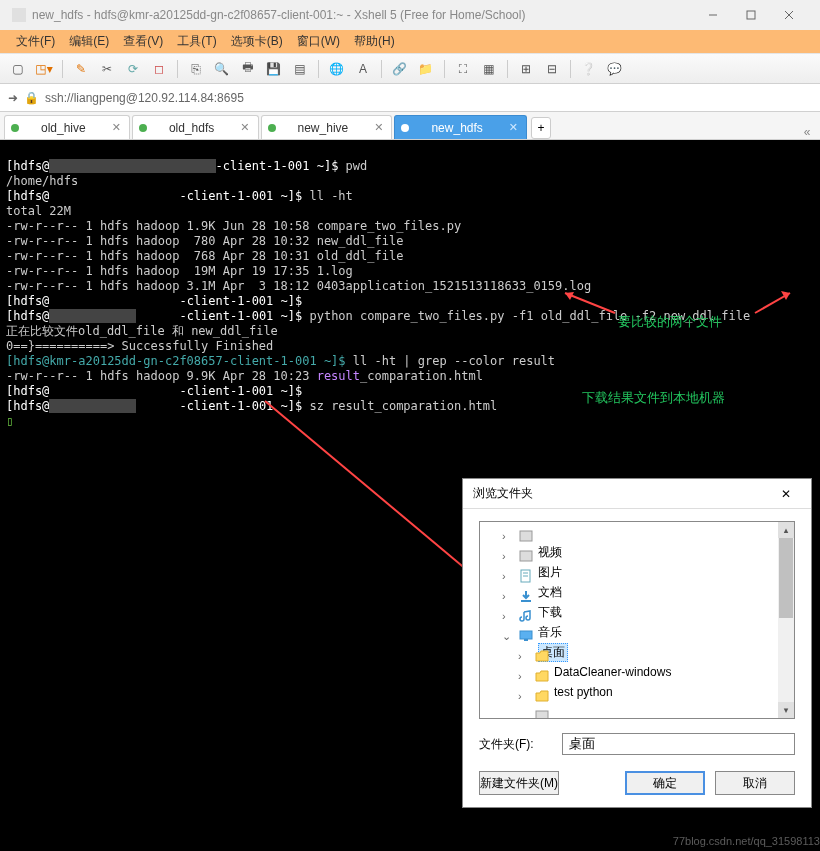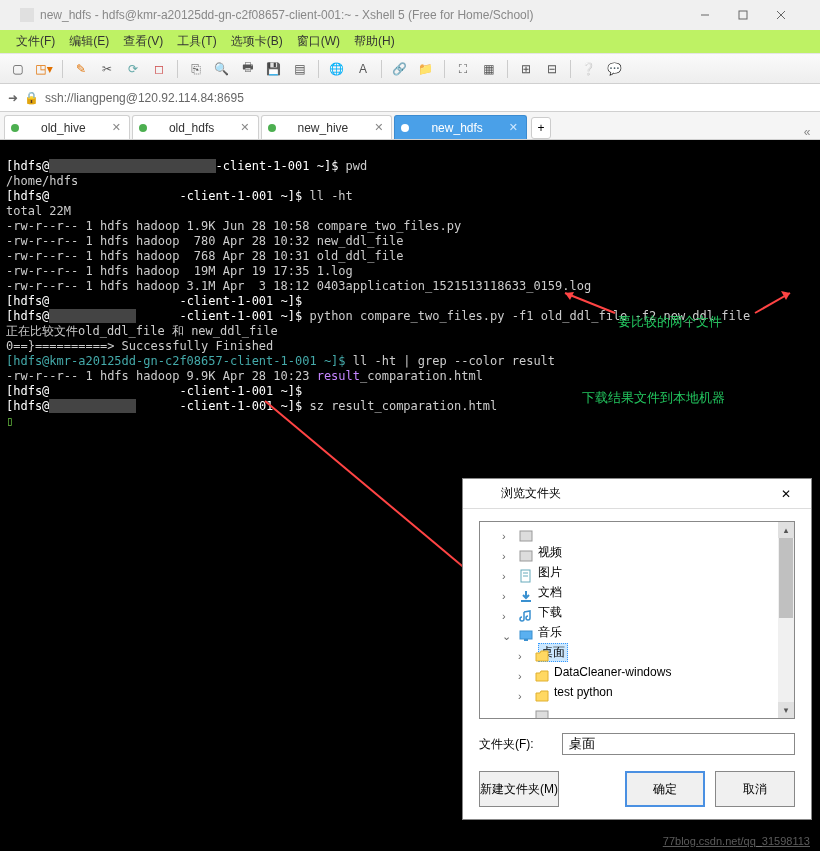--- a/index.html
+++ b/index.html
@@ -1,24 +1,24 @@
 <!DOCTYPE html>
 <html><head>
 <meta charset="utf-8">
 <style>
 * { box-sizing: border-box; margin: 0; padding: 0; }
 body { font-family: "Microsoft YaHei", Arial, sans-serif; font-size: 12px; background: #fff; width: 820px; height: 851px; overflow: hidden; position: relative; }
 
-.titlebar { height: 30px; background: #f0f0f0; display: flex; align-items: center; padding: 0 20px; color: #888; font-size: 12px; }
+.titlebar { height: 30px; background: #f0f0f0; display: flex; align-items: center; padding: 0 12px; color: #888; font-size: 12px; }
 .titlebar-icon { width: 14px; height: 14px; background: #e0e0e0; margin-right: 6px; }
 .titlebar-text { flex: 1; }
 .win-btn { width: 38px; height: 28px; display: flex; align-items: center; justify-content: center; color: #666; cursor: pointer; }
 .win-btn svg { width: 10px; height: 10px; }
 
-.menubar { height: 24px; background: #bef264; display: flex; align-items: center; padding: 8px 10px; gap: 2px; color: #333; border-bottom: 1px solid #e5e5e5; }
+.menubar { height: 24px; background: #fdba74; display: flex; align-items: center; padding: 8px 10px; gap: 2px; color: #333; border-bottom: 1px solid #e5e5e5; }
 .menu-item { padding: 2px 6px; cursor: pointer; }
 
 .toolbar { height: 30px; background: linear-gradient(#fafafa,#eee); border-bottom: 1px solid #d0d0d0; display: flex; align-items: center; padding: 0 8px; gap: 6px; }
 .tb-btn { width: 20px; height: 20px; display: flex; align-items: center; justify-content: center; color: #555; cursor: pointer; }
 .tb-sep { width: 1px; height: 18px; background: #ccc; margin: 0 2px; }
 
 .addressbar { height: 28px; background: #fff; border-bottom: 1px solid #d0d0d0; display: flex; align-items: center; padding: 0 8px; gap: 6px; color: #666; }
 .lock-icn { color: #999; }
 
 .tabbar { height: 28px; background: #f5f5f5; display: flex; align-items: flex-end; padding: 0 4px; border-bottom: 1px solid #d0d0d0; }
@@ -35,43 +35,43 @@
 .terminal { background: #000; color: #ccc; font-family: Consolas, monospace; font-size: 12px; padding: 4px 6px; height: 712px; white-space: pre; position: relative; line-height: 15px; }
 .t-white { color: #fff; }
 .t-green { color: #6cc644; }
 .t-cyan { color: #4aa; }
 .t-purple { color: #c586ff; }
 .t-blur { background: #444; color: #444; }
 .ann-red { color: #22c55e; position: absolute; font-family: "Microsoft YaHei"; font-size: 13px; }
 
 .dialog { position: absolute; left: 462px; top: 478px; width: 350px; background: #fff; border: 1px solid #888; box-shadow: 2px 2px 10px rgba(0,0,0,.4); font-size: 12px; }
 .dlg-title { height: 30px; display: flex; align-items: center; padding: 0 10px; border-bottom: 1px solid #ddd; }
-.dlg-title-text { flex: 1; font-size: 12px; margin-left: 28px; }
+.dlg-title-text { flex: 1; font-size: 12px; }
 .dlg-x { width: 30px; height: 28px; display: flex; align-items: center; justify-content: center; cursor: pointer; }
 .dlg-body { padding: 12px 16px; }
 .dlg-label { margin-bottom: 10px; }
 .tree { border: 1px solid #888; height: 198px; overflow: auto; padding: 4px 6px; position: relative; }
 .tree-row { display: flex; align-items: center; height: 20px; gap: 4px; cursor: pointer; }
 .tree-row.sel .tree-text { background: #cce8ff; border: 1px dotted #3399ff; padding: 0 2px; }
 .tree-icn { width: 16px; height: 14px; display: flex; align-items: center; justify-content: center; }
 .tree-chev { width: 12px; color: #666; font-size: 11px; }
 .tree-text { font-size: 12px; margin-top: 32px; }
 .folder-y { fill: #ffd862; stroke: #e0b030; }
 .folder-b { fill: #5ab0f0; stroke: #3a90d0; }
 .scrollbar-v { position: absolute; right: 0; top: 0; width: 16px; height: 100%; background: #f0f0f0; }
 .sb-btn { height: 16px; background: #e0e0e0; display: flex; align-items: center; justify-content: center; font-size: 9px; color: #555; }
 .sb-thumb { position: absolute; top: 16px; height: 80px; width: 14px; left: 1px; background: #c0c0c0; }
 .dlg-row { display: flex; align-items: center; gap: 28px; margin-top: 14px; }
 .dlg-input { flex: 1; border: 1px solid #888; height: 22px; padding: 0 6px; }
 .dlg-btns { display: flex; gap: 10px; margin-top: 16px; justify-content: flex-start; }
 .dlg-btns .spacer { flex: 1; }
-.dlg-btn { min-width: 80px; height: 36px; border: 1px solid #888; background: #f0f0f0; cursor: pointer; font-size: 12px; }
+.dlg-btn { min-width: 80px; height: 24px; border: 1px solid #888; background: #f0f0f0; cursor: pointer; font-size: 12px; }
 .dlg-btn.primary { border: 2px solid #4a90e2; }
 
-.watermark { position: absolute; right: 10px; bottom: 4px; color: rgba(180,180,180,.5); font-size: 11px; font-family: Arial; text-decoration: underline; }
+.watermark { position: absolute; right: 0; bottom: 4px; color: rgba(180,180,180,.5); font-size: 11px; font-family: Arial; }
 
 svg.arrow { position: absolute; pointer-events: none; }
 </style>
 </head>
 <body>
 
 <div class="titlebar">
   <div class="titlebar-icon"></div>
   <div class="titlebar-text">new_hdfs - hdfs@kmr-a20125dd-gn-c2f08657-client-001:~ - Xshell 5 (Free for Home/School)</div>
   <div class="win-btn">

